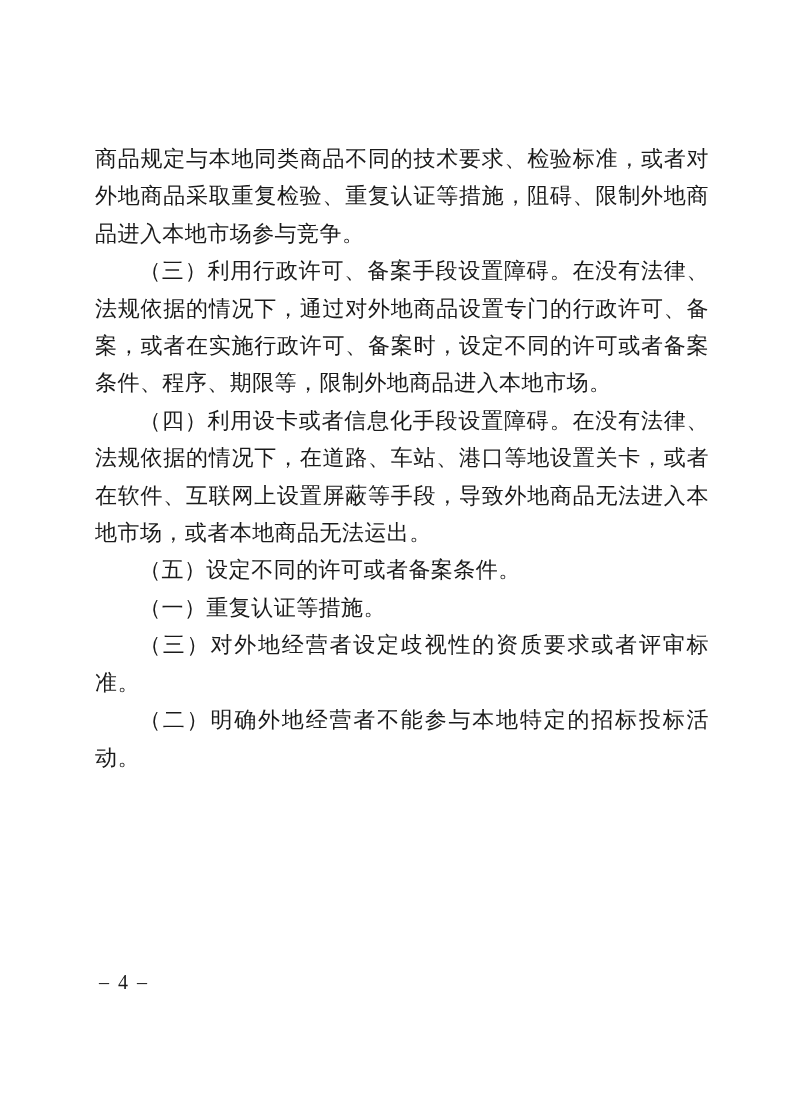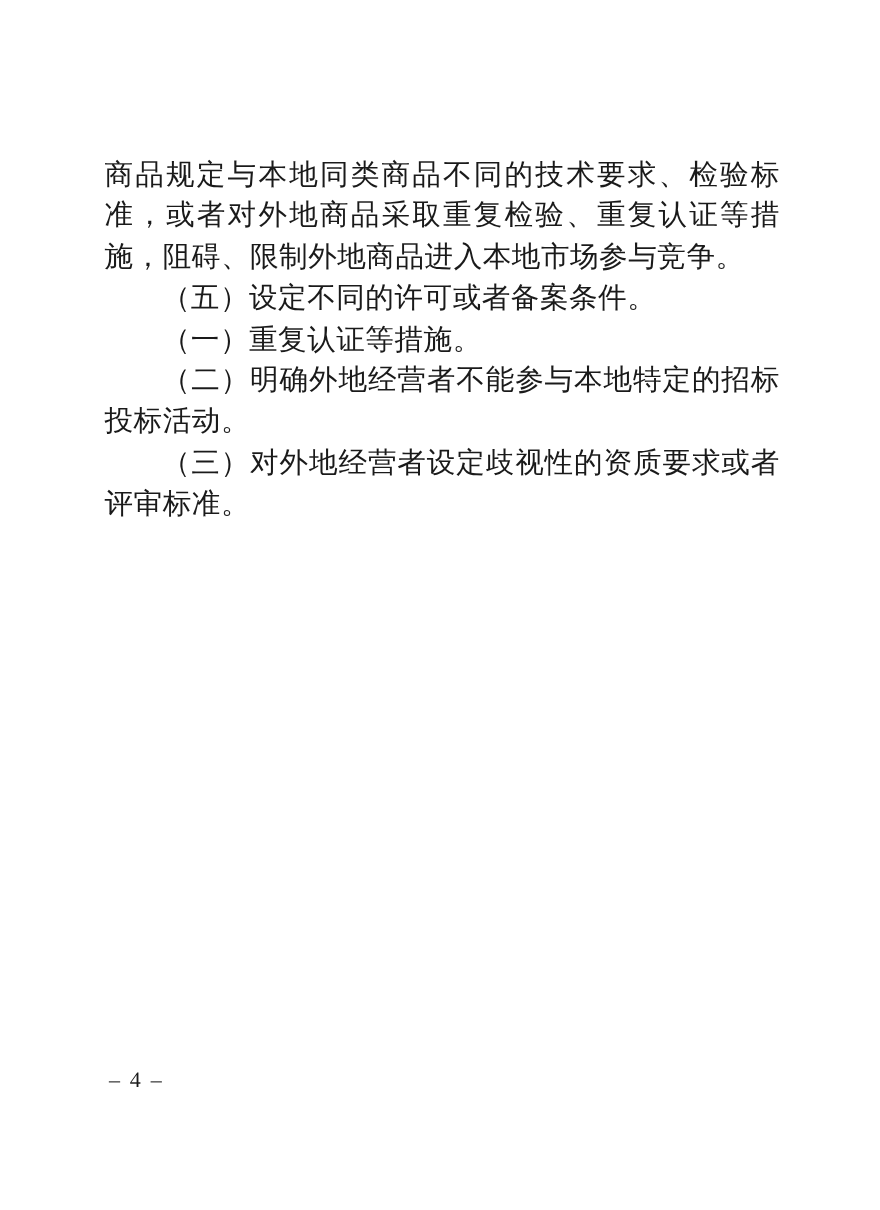--- a/index.html
+++ b/index.html
@@ -18,21 +18,21 @@
     background: var(--paper);
     color: var(--ink);
     font-family: "Liberation Serif", "DejaVu Serif", serif;
     overflow: hidden;
   }
   .text-block {
     position: absolute;
     left: 95px;
     top: 140px;
     width: 614px;
-    font-size: 26px;
+    font-size: 22px;
     line-height: 37.4px;
     letter-spacing: 0.45px;
     text-align: justify;
     text-justify: inter-character;
     text-align-last: left;
   }
   .para {
     margin: 0;
     padding: 0;
     text-indent: 2em;
@@ -53,20 +53,22 @@
     letter-spacing: 2px;
     color: var(--ink);
   }
 </style>
 </head>
 <body>
 
 <div class="page">
   <div class="text-block">
     <p class="para no-indent">商品规定与本地同类商品不同的技术要求、检验标准，或者对外地商品采取重复检验、重复认证等措施，阻碍、限制外地商品进入本地市场参与竞争。</p>
+    <p class="para">（三）利用行政许可、备案手段设置障碍。在没有法律、法规依据的情况下，通过对外地商品设置专门的行政许可、备案，或者在实施行政许可、备案时，设定不同的许可或者备案条件、程序、期限等，限制外地商品进入本地市场。</p>
+    <p class="para">（四）利用设卡或者信息化手段设置障碍。在没有法律、法规依据的情况下，在道路、车站、港口等地设置关卡，或者在软件、互联网上设置屏蔽等手段，导致外地商品无法进入本地市场，或者本地商品无法运出。</p>
     <p class="para">（五）设定不同的许可或者备案条件。</p>
     <p class="para">（一）重复认证等措施。</p>
+    <p class="para">（三）对外地经营者设定歧视性的资质要求或者评审标准。</p>
     <p class="para">（二）明确外地经营者不能参与本地特定的招标投标活动。</p>
-    <p class="para">（三）对外地经营者设定歧视性的资质要求或者评审标准。</p>
   </div>
 
   <div class="page-number">– 4 –</div>
 </div>
 
 </body></html>

